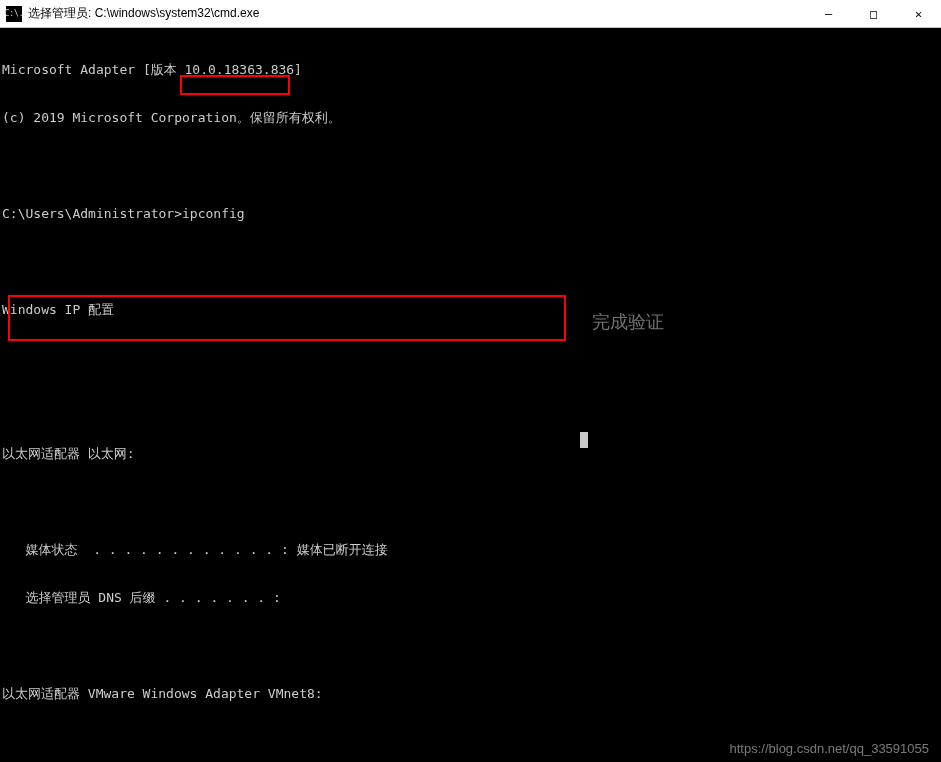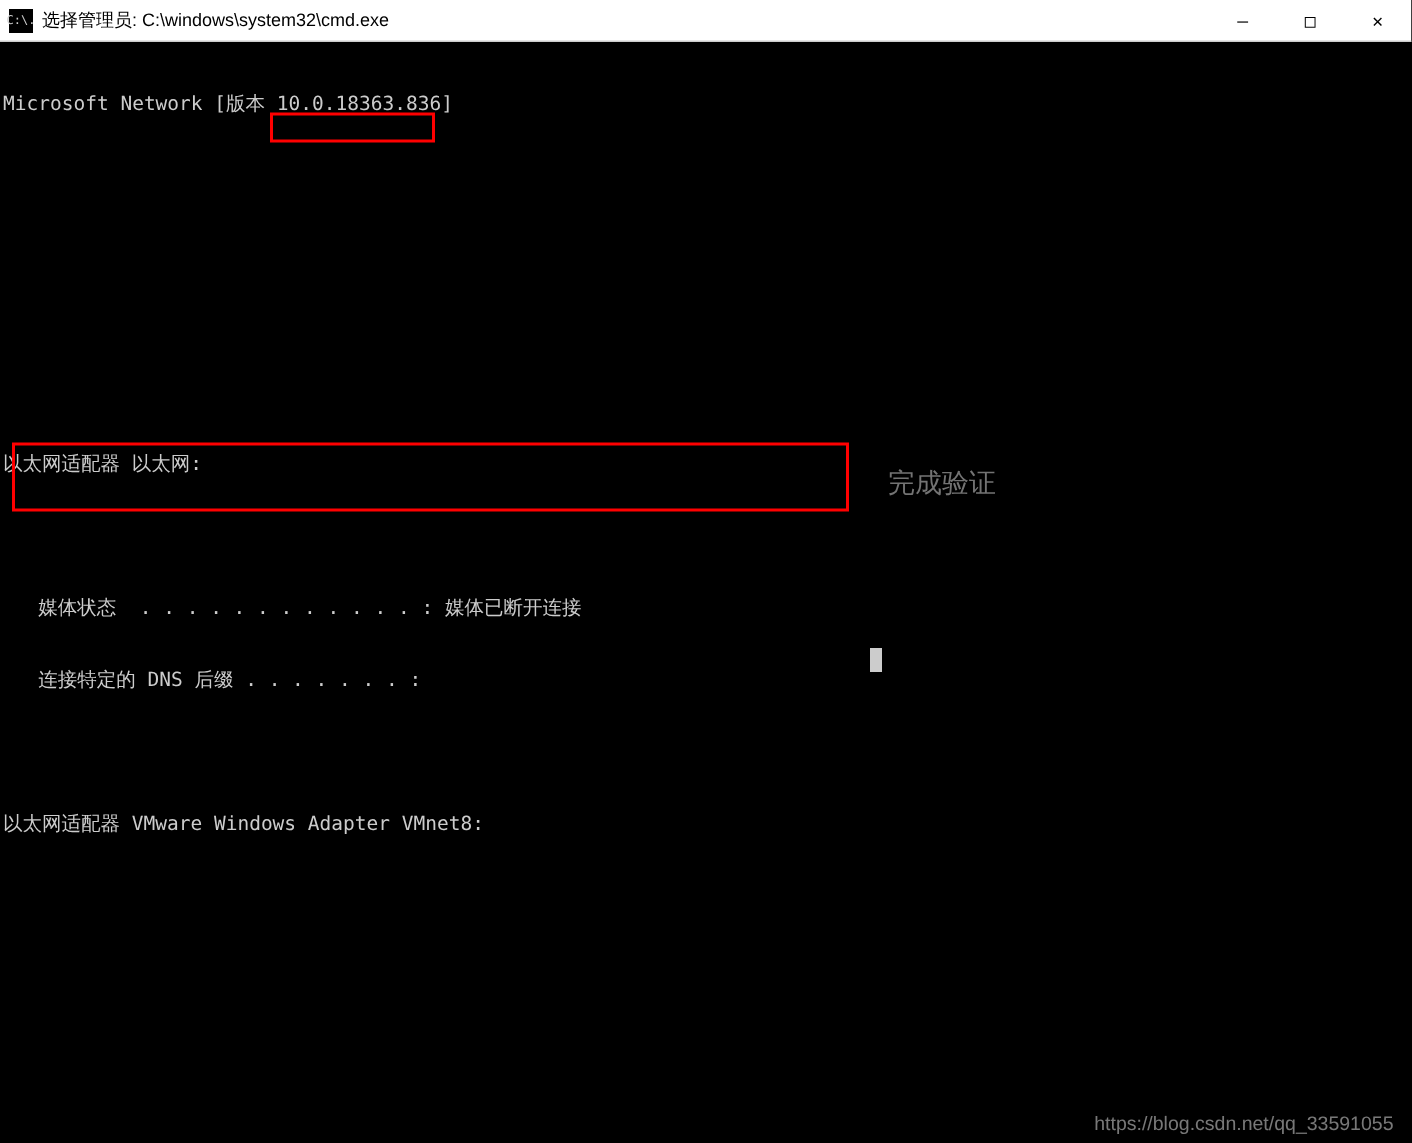--- a/index.html
+++ b/index.html
@@ -120,29 +120,32 @@
   <div class="titlebar-icon">C:\.</div>
   <div class="titlebar-text">选择管理员: C:\windows\system32\cmd.exe</div>
   <div class="window-controls">
     <div class="window-btn">—</div>
     <div class="window-btn">□</div>
     <div class="window-btn">✕</div>
   </div>
 </div>
 
 <div class="terminal">
-  <div class="line">Microsoft Network [版本 10.0.18363.836]</div>
+  <div class="line">Microsoft Adapter [版本 10.0.18363.836]</div>
+  <div class="line">(c) 2019 Microsoft Corporation。保留所有权利。</div>
   <div class="line"></div>
+  <div class="line">C:\Users\Administrator&gt;ipconfig</div>
   <div class="line"></div>
+  <div class="line">Windows IP 配置</div>
   <div class="line"></div>
   <div class="line"></div>
   <div class="line">以太网适配器 以太网:</div>
   <div class="line"></div>
   <div class="line">   媒体状态  . . . . . . . . . . . . : 媒体已断开连接</div>
-  <div class="line">   连接特定的 DNS 后缀 . . . . . . . :</div>
+  <div class="line">   选择管理员 DNS 后缀 . . . . . . . :</div>
   <div class="line"></div>
   <div class="line">以太网适配器 VMware Windows Adapter VMnet8:</div>
   <div class="line"></div>
   
   
   
   
   
   
   

